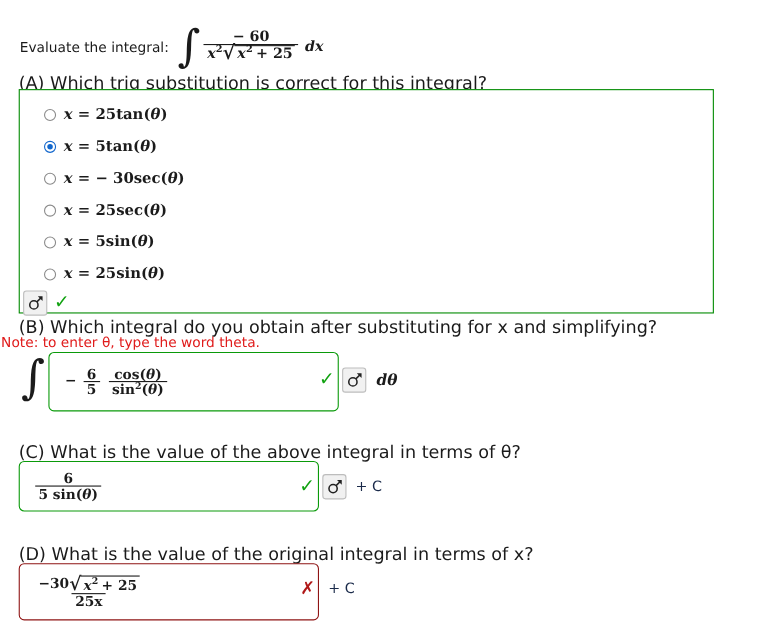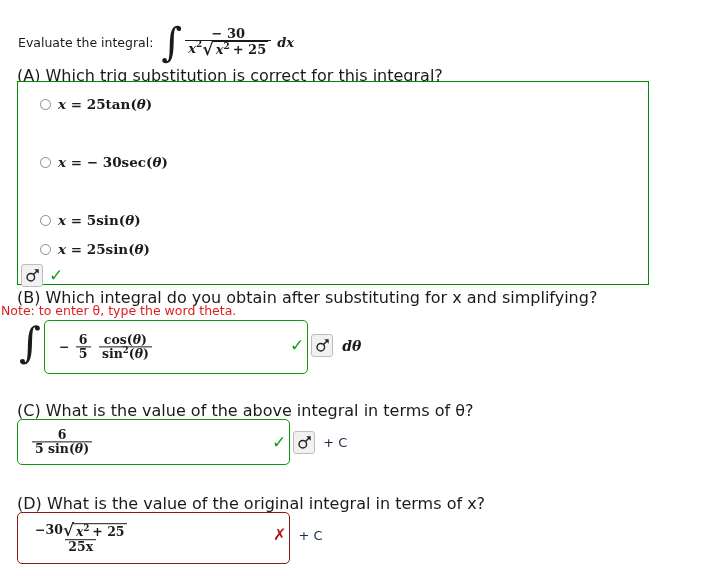--- a/index.html
+++ b/index.html
@@ -205,21 +205,21 @@
   .row-flex { display: flex; align-items: center; }
 </style>
 </head>
 <body>
 
 <div id="prompt-row">
   <span id="prompt-label">Evaluate the integral:</span>
   <span id="prompt-integral">
     <span class="intsym">∫</span>
     <span class="frac math mathbold">
-      <span class="num mathup">− 30</span>
+      <span class="num mathup">− 60</span>
       <span class="den"><span>x</span><sup class="exp mathup">2</sup><span class="sqrt">
             <span class="radical">√</span>
             <span class="radicand"><span>x</span><sup class="exp mathup">2</sup><span class="mathup" style="margin-left:3px">+ 25</span></span>
           </span></span>
     </span>
     <span class="math mathbold" style="margin-left:4px">dx</span>
   </span>
 </div>
 
 <div class="q-heading" style="left:17px; top:66px;">(A) Which trig substitution is correct for this integral?</div>
@@ -228,31 +228,47 @@
 
   <div class="choice-row" style="top:13px;">
     <span class="radio"></span>
     <span class="choice-label">
       <span class="var">x</span>
       <span>=</span>
       <span>25</span><span class="fn">tan</span>(<span class="var">θ</span>)
     </span>
   </div>
 
+  <div class="choice-row" style="top:42px;">
+    <span class="radio checked"></span>
+    <span class="choice-label">
+      <span class="var">x</span>
+      <span>=</span>
+      <span>5</span><span class="fn">tan</span>(<span class="var">θ</span>)
+    </span>
+  </div>
 
   <div class="choice-row" style="top:71px;">
     <span class="radio"></span>
     <span class="choice-label">
       <span class="var">x</span>
       <span>=</span>
       <span>−</span>
       <span>30</span><span class="fn">sec</span>(<span class="var">θ</span>)
     </span>
   </div>
 
+  <div class="choice-row" style="top:100px;">
+    <span class="radio"></span>
+    <span class="choice-label">
+      <span class="var">x</span>
+      <span>=</span>
+      <span>25</span><span class="fn">sec</span>(<span class="var">θ</span>)
+    </span>
+  </div>
 
   <div class="choice-row" style="top:129px;">
     <span class="radio"></span>
     <span class="choice-label">
       <span class="var">x</span>
       <span>=</span>
       <span>5</span><span class="fn">sin</span>(<span class="var">θ</span>)
     </span>
   </div>
 

